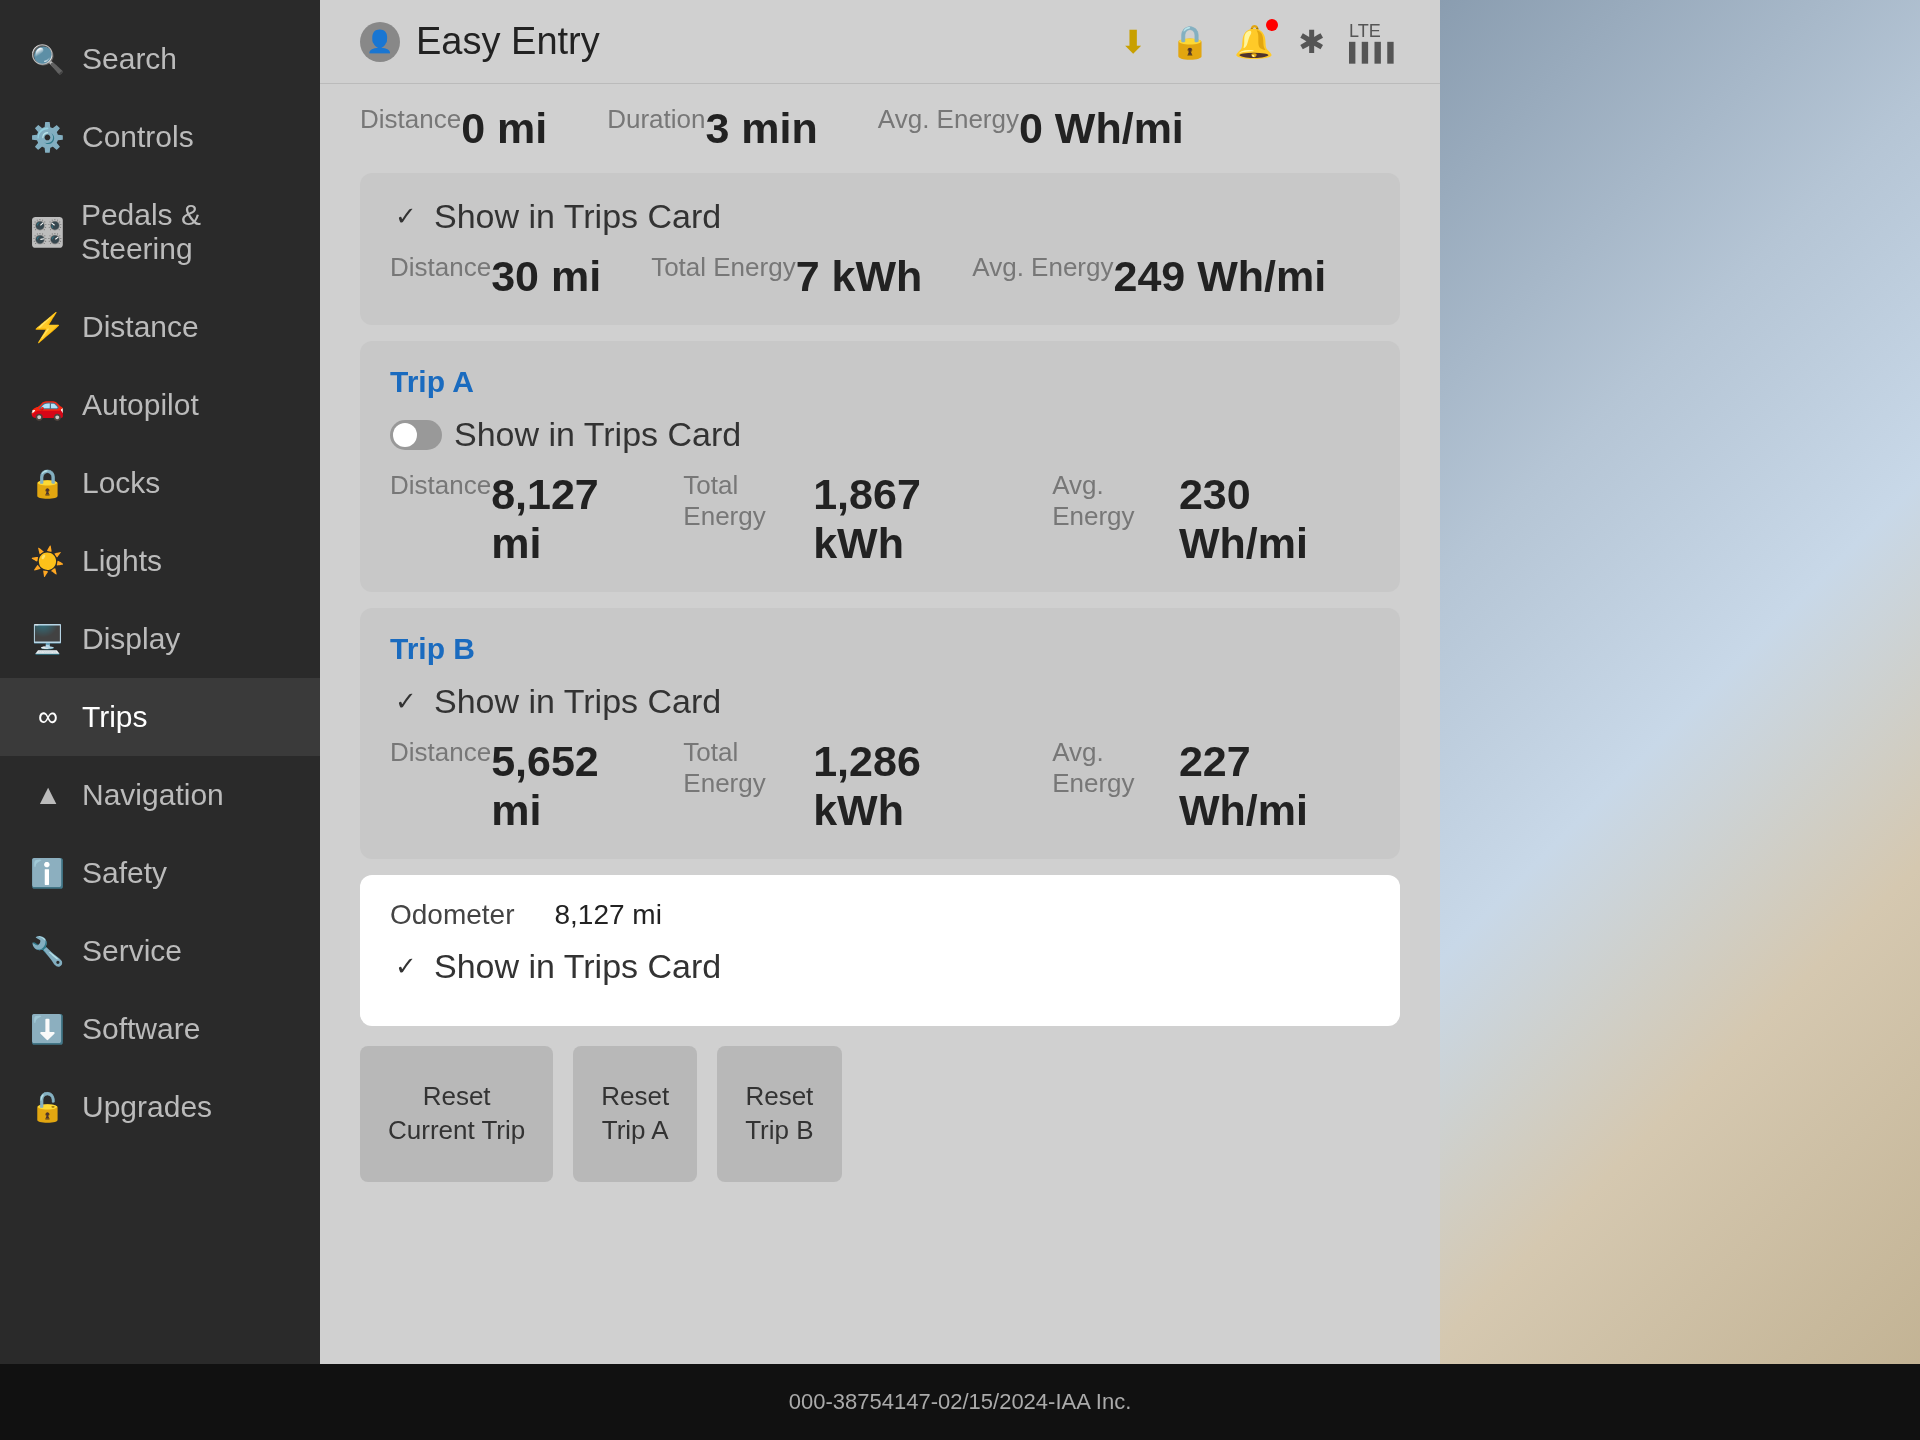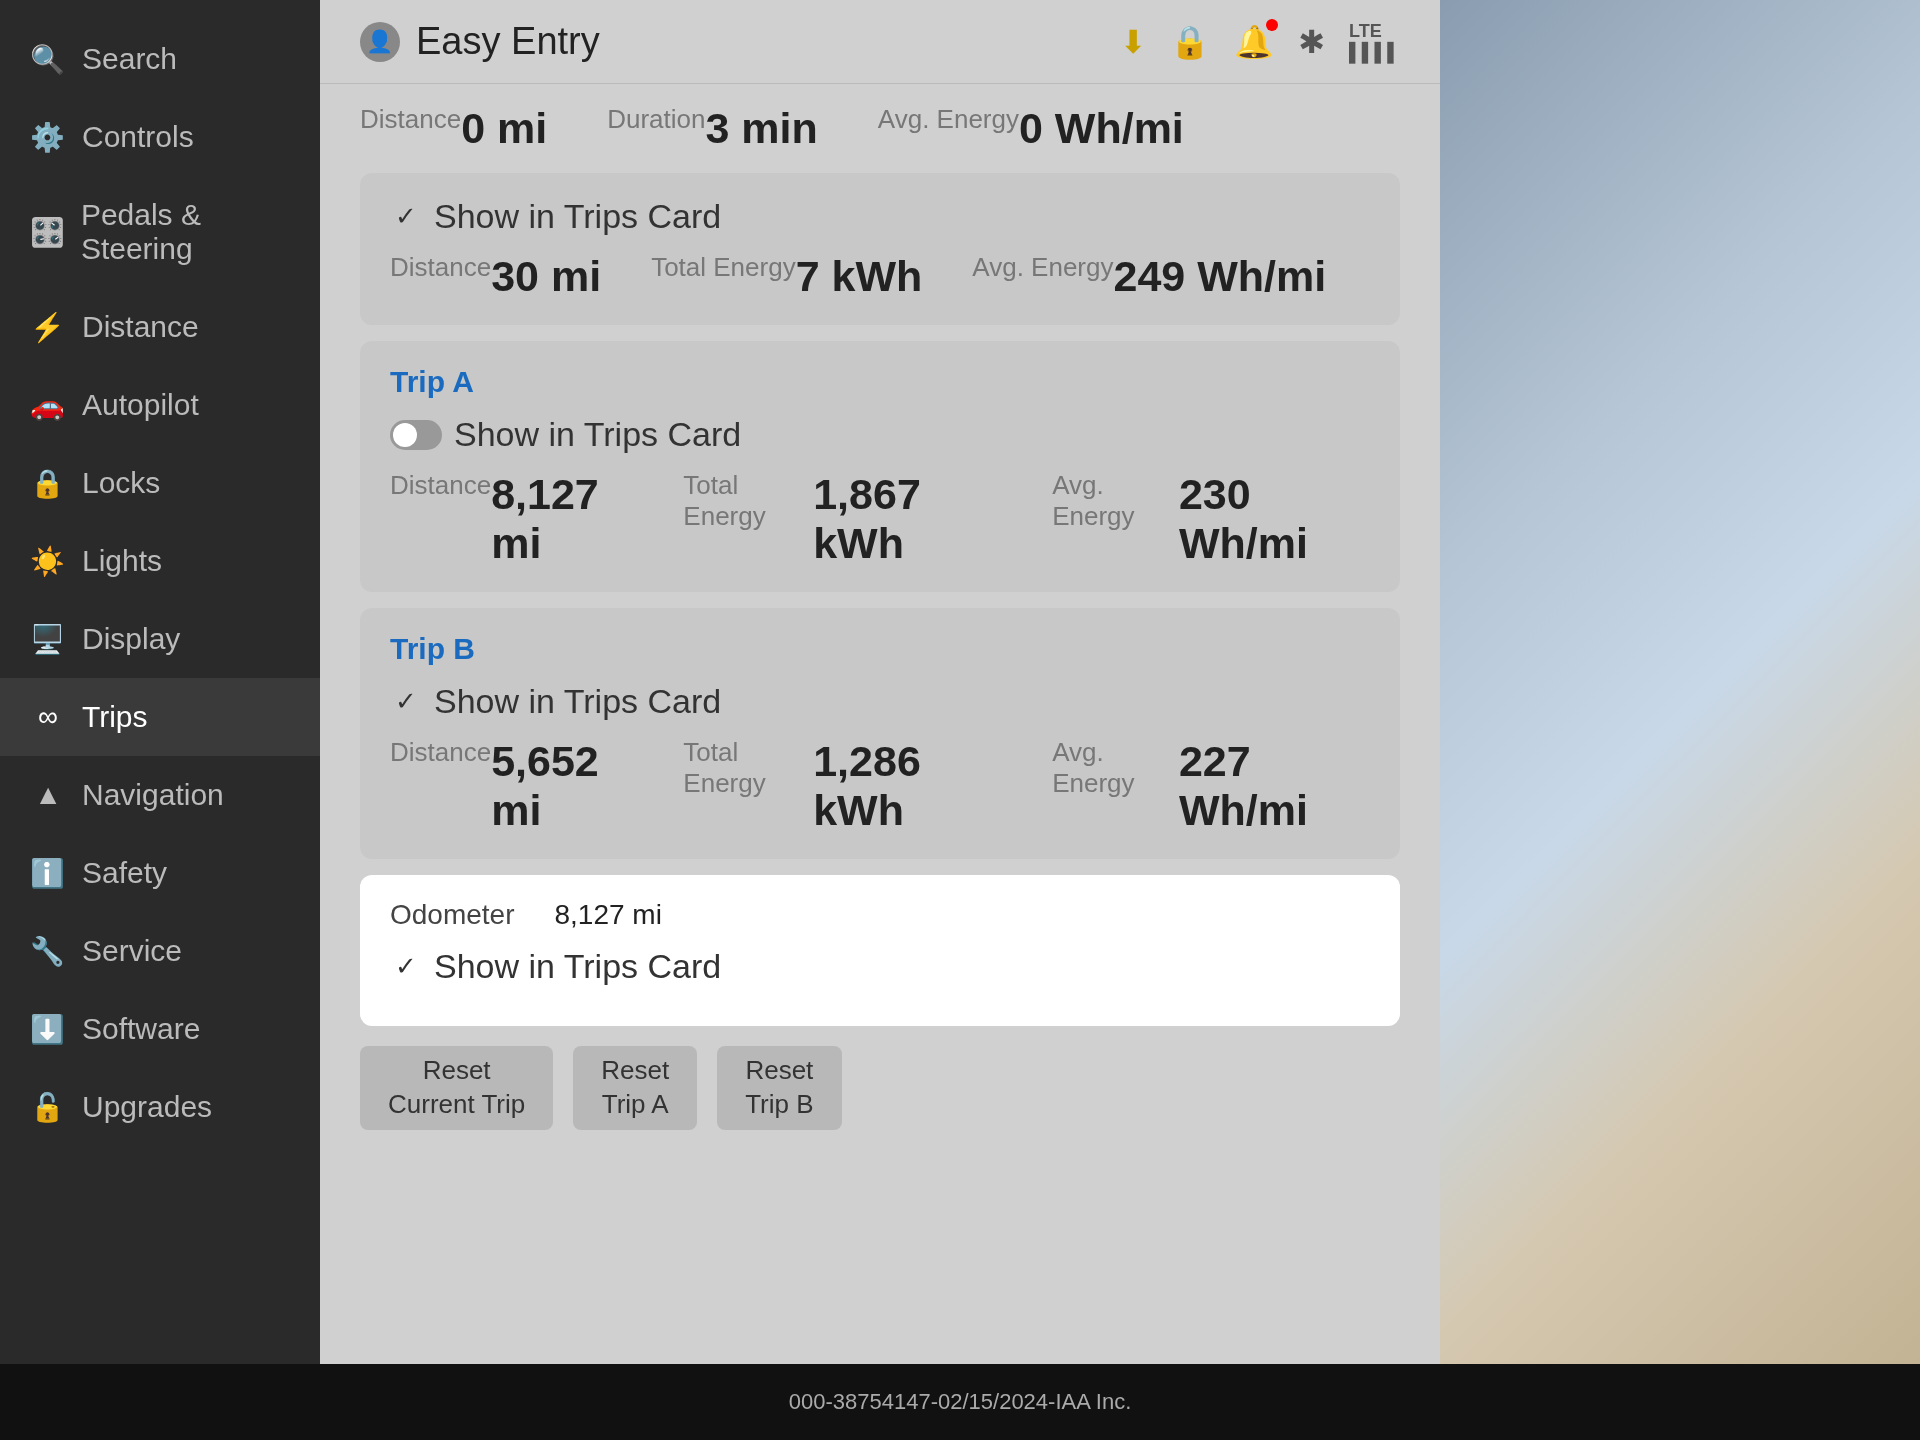--- a/index.html
+++ b/index.html
@@ -117,21 +117,21 @@
       right: -4px;
       width: 12px;
       height: 12px;
       background: red;
       border-radius: 50%;
     }
 
     .lte-indicator {
       font-size: 18px;
       color: #555;
-      font-weight: bold;
+      font-weight: normal;
     }
 
     
     .current-trip-section {
       padding: 20px 40px 10px 40px;
       background: #d0d0d0;
     }
 
     .trip-stats-row {
       display: flex;
@@ -227,21 +227,21 @@
     .buttons-row {
       display: flex;
       gap: 20px;
       margin-top: 20px;
     }
 
     .reset-btn {
       background: #b8b8b8;
       border: none;
       border-radius: 8px;
-      padding: 8px 28px;
+      padding: 34px 28px;
       font-size: 26px;
       color: #333;
       cursor: pointer;
       text-align: center;
       line-height: 1.3;
     }
 
     
     .odometer-section {
       background: #ffffff;

